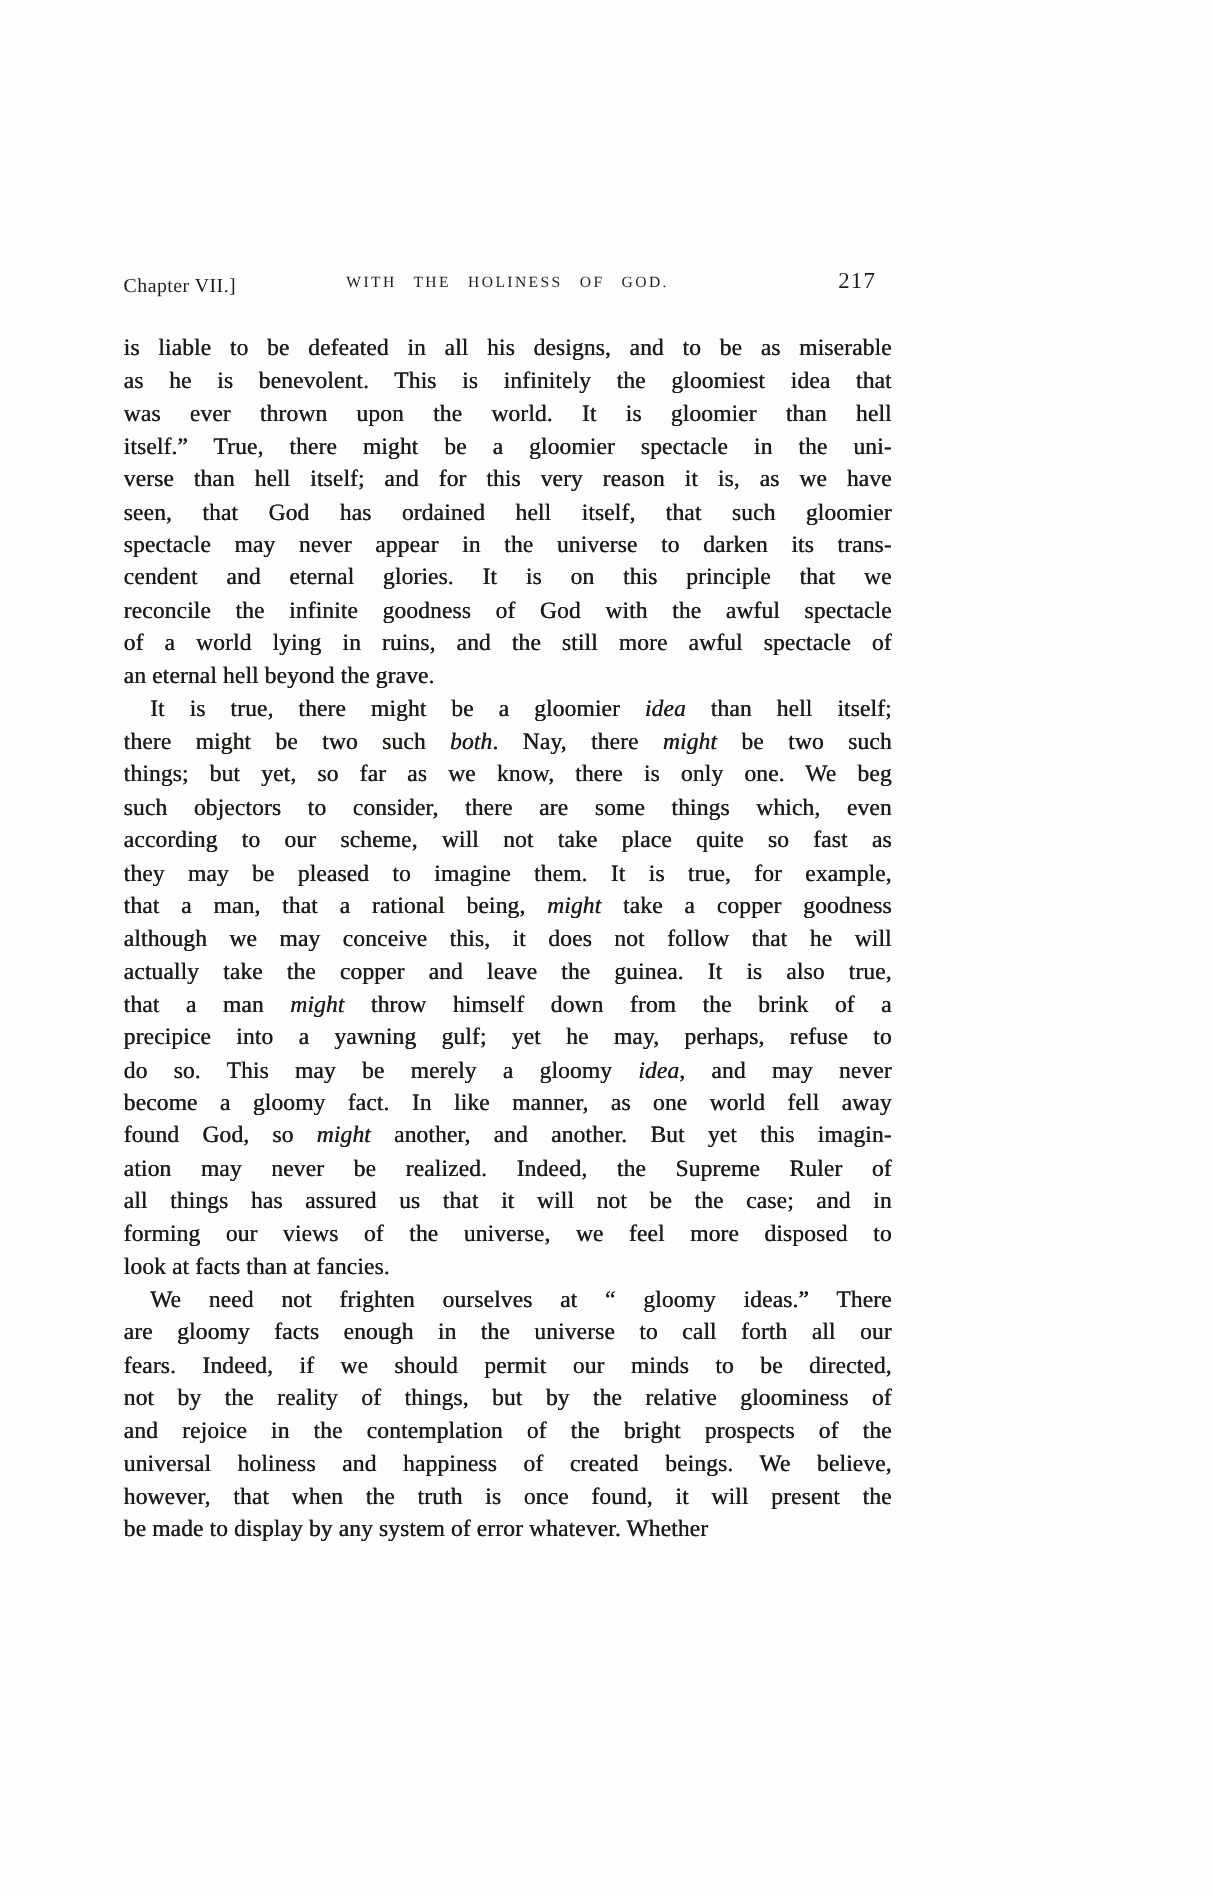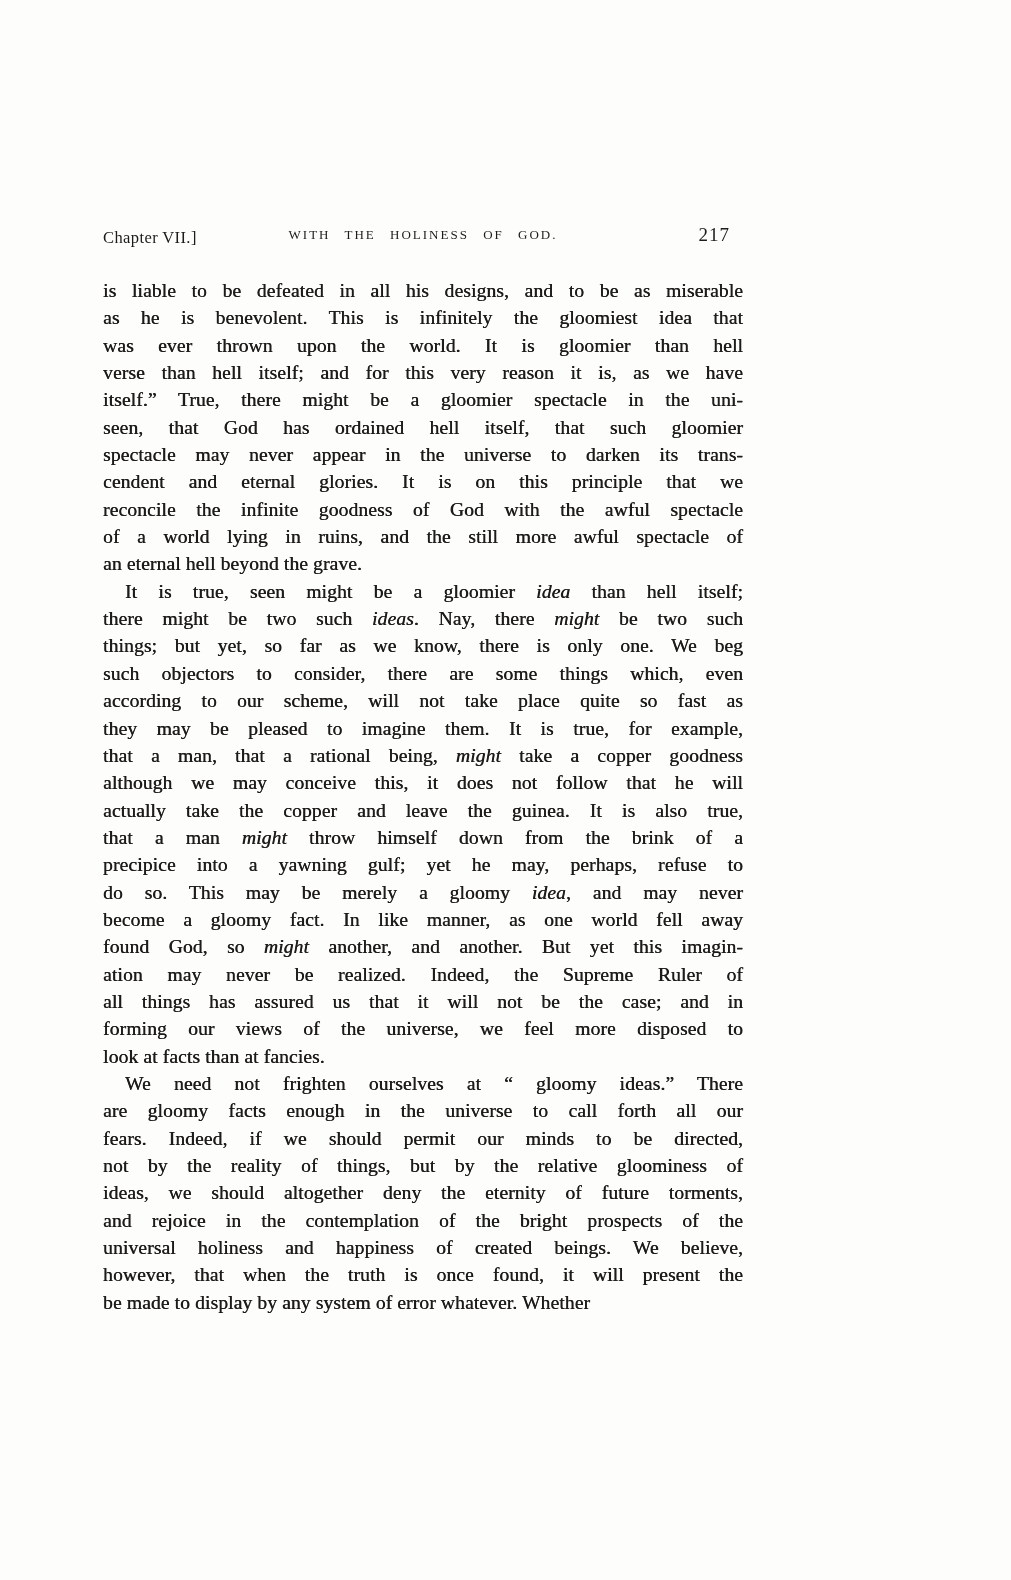--- a/index.html
+++ b/index.html
@@ -71,32 +71,32 @@
     <span class="chapter-label">Chapter VII.]</span>
     <span class="running-title">WITH THE HOLINESS OF GOD.</span>
     <span class="page-number">217</span>
   </div>
 
   <div class="body-text">
       <div class="paragraph">
         <div class="line"><span>is liable to be defeated in all his designs, and to be as miserable</span></div>
         <div class="line"><span>as he is benevolent.  This is infinitely the gloomiest idea that</span></div>
         <div class="line"><span>was ever thrown upon the world.  It is gloomier than hell</span></div>
+        <div class="line"><span>itself.”  True, there might be a gloomier spectacle in the uni-</span></div>
         <div class="line"><span>verse than hell itself; and for this very reason it is, as we have</span></div>
-        <div class="line"><span>itself.”  True, there might be a gloomier spectacle in the uni-</span></div>
         <div class="line"><span>seen, that God has ordained hell itself, that such gloomier</span></div>
         <div class="line"><span>spectacle may never appear in the universe to darken its trans-</span></div>
         <div class="line"><span>cendent and eternal glories.  It is on this principle that we</span></div>
         <div class="line"><span>reconcile the infinite goodness of God with the awful spectacle</span></div>
         <div class="line"><span>of a world lying in ruins, and the still more awful spectacle of</span></div>
         <div class="line last"><span>an eternal hell beyond the grave.</span></div>
       </div>
       <div class="paragraph">
-        <div class="line indent"><span>It is true, seen might be a gloomier </span><i>idea</i><span> than hell itself;</span></div>
-        <div class="line"><span>there might be two such </span><i>ideas</i><span>.  Nay, there </span><i>might</i><span> be two such</span></div>
+        <div class="line indent"><span>It is true, there might be a gloomier </span><i>idea</i><span> than hell itself;</span></div>
+        <div class="line"><span>there might be two such </span><i>both</i><span>.  Nay, there </span><i>might</i><span> be two such</span></div>
         <div class="line"><span>things; but yet, so far as we know, there is only one.  We beg</span></div>
         <div class="line"><span>such objectors to consider, there are some things which, even</span></div>
         <div class="line"><span>according to our scheme, will not take place quite so fast as</span></div>
         <div class="line"><span>they may be pleased to imagine them.  It is true, for example,</span></div>
         <div class="line"><span>that a man, that a rational being, </span><i>might</i><span> take a copper goodness</span></div>
         <div class="line"><span>although we may conceive this, it does not follow that he will</span></div>
         <div class="line"><span>actually take the copper and leave the guinea.  It is also true,</span></div>
         <div class="line"><span>that a man </span><i>might</i><span> throw himself down from the brink of a</span></div>
         <div class="line"><span>precipice into a yawning gulf; yet he may, perhaps, refuse to</span></div>
         <div class="line"><span>do so.  This may be merely a gloomy </span><i>idea</i><span>, and may never</span></div>
@@ -105,20 +105,19 @@
         <div class="line"><span>ation may never be realized.  Indeed, the Supreme Ruler of</span></div>
         <div class="line"><span>all things has assured us that it will not be the case; and in</span></div>
         <div class="line"><span>forming our views of the universe, we feel more disposed to</span></div>
         <div class="line last"><span>look at facts than at fancies.</span></div>
       </div>
       <div class="paragraph">
         <div class="line indent"><span>We need not frighten ourselves at “ gloomy ideas.”  There</span></div>
         <div class="line"><span>are gloomy facts enough in the universe to call forth all our</span></div>
         <div class="line"><span>fears.  Indeed, if we should permit our minds to be directed,</span></div>
         <div class="line"><span>not by the reality of things, but by the relative gloominess of</span></div>
-        <div class="line"><span>ideas, we should altogether deny the eternity of future torments,</span></div>
         <div class="line"><span>and rejoice in the contemplation of the bright prospects of the</span></div>
         <div class="line"><span>universal holiness and happiness of created beings.  We believe,</span></div>
         <div class="line"><span>however, that when the truth is once found, it will present the</span></div>
         <div class="line last"><span>be made to display by any system of error whatever.  Whether</span></div>
       </div>
     </div>
 </div>
 
 </body></html>

